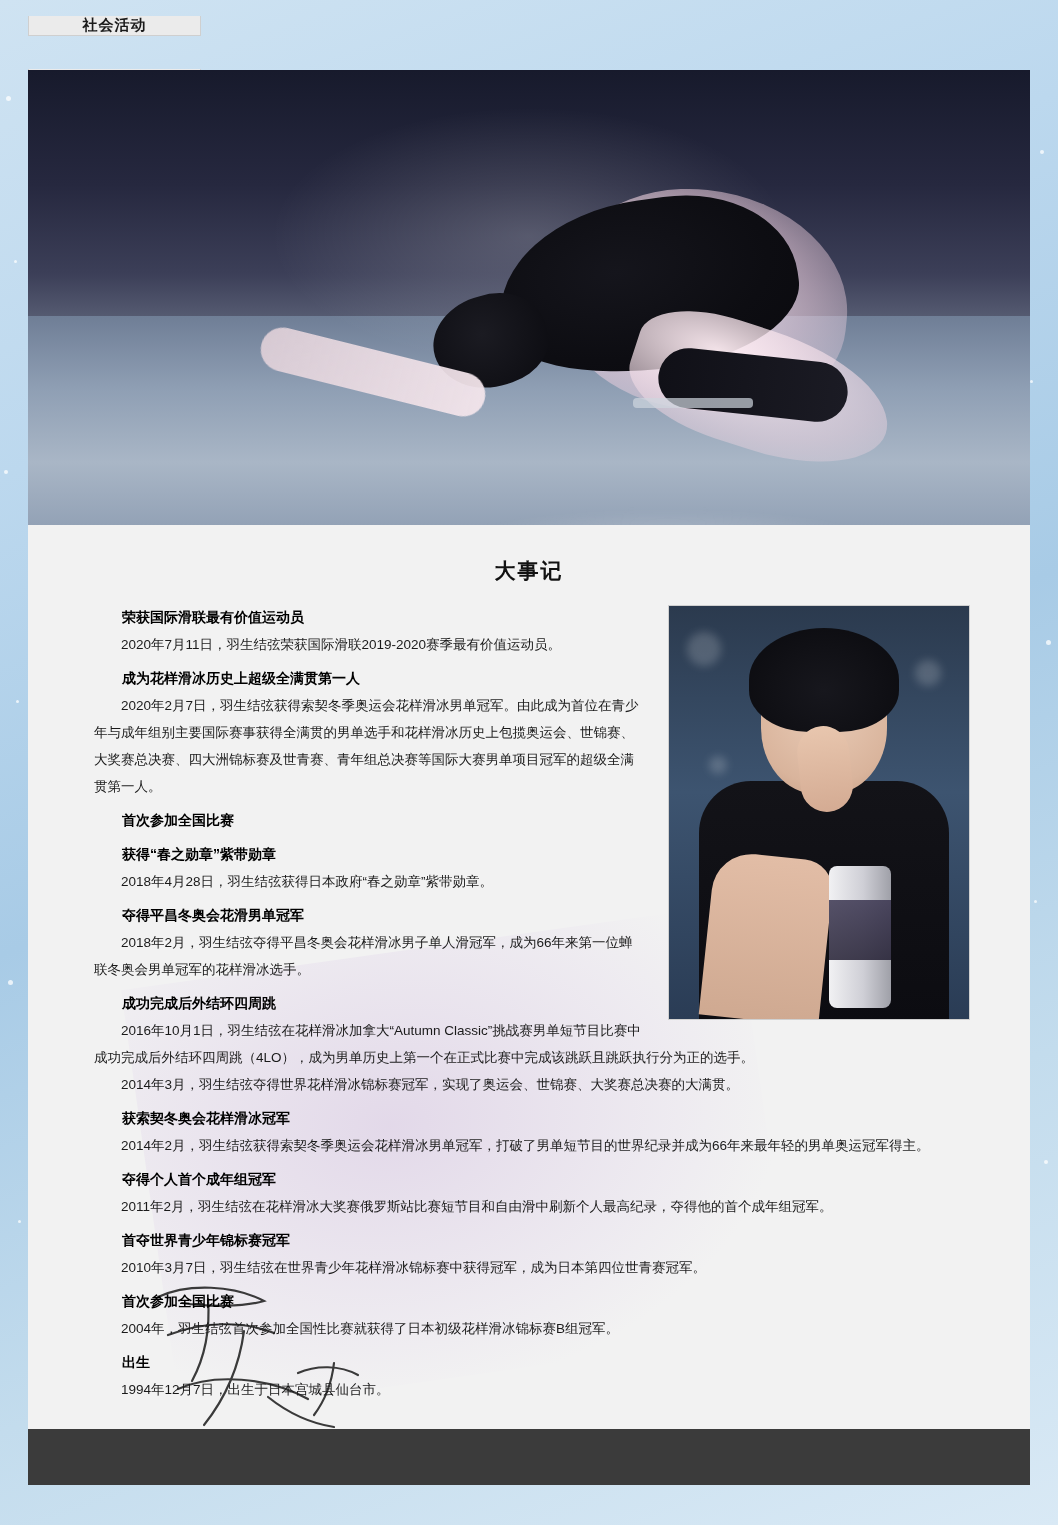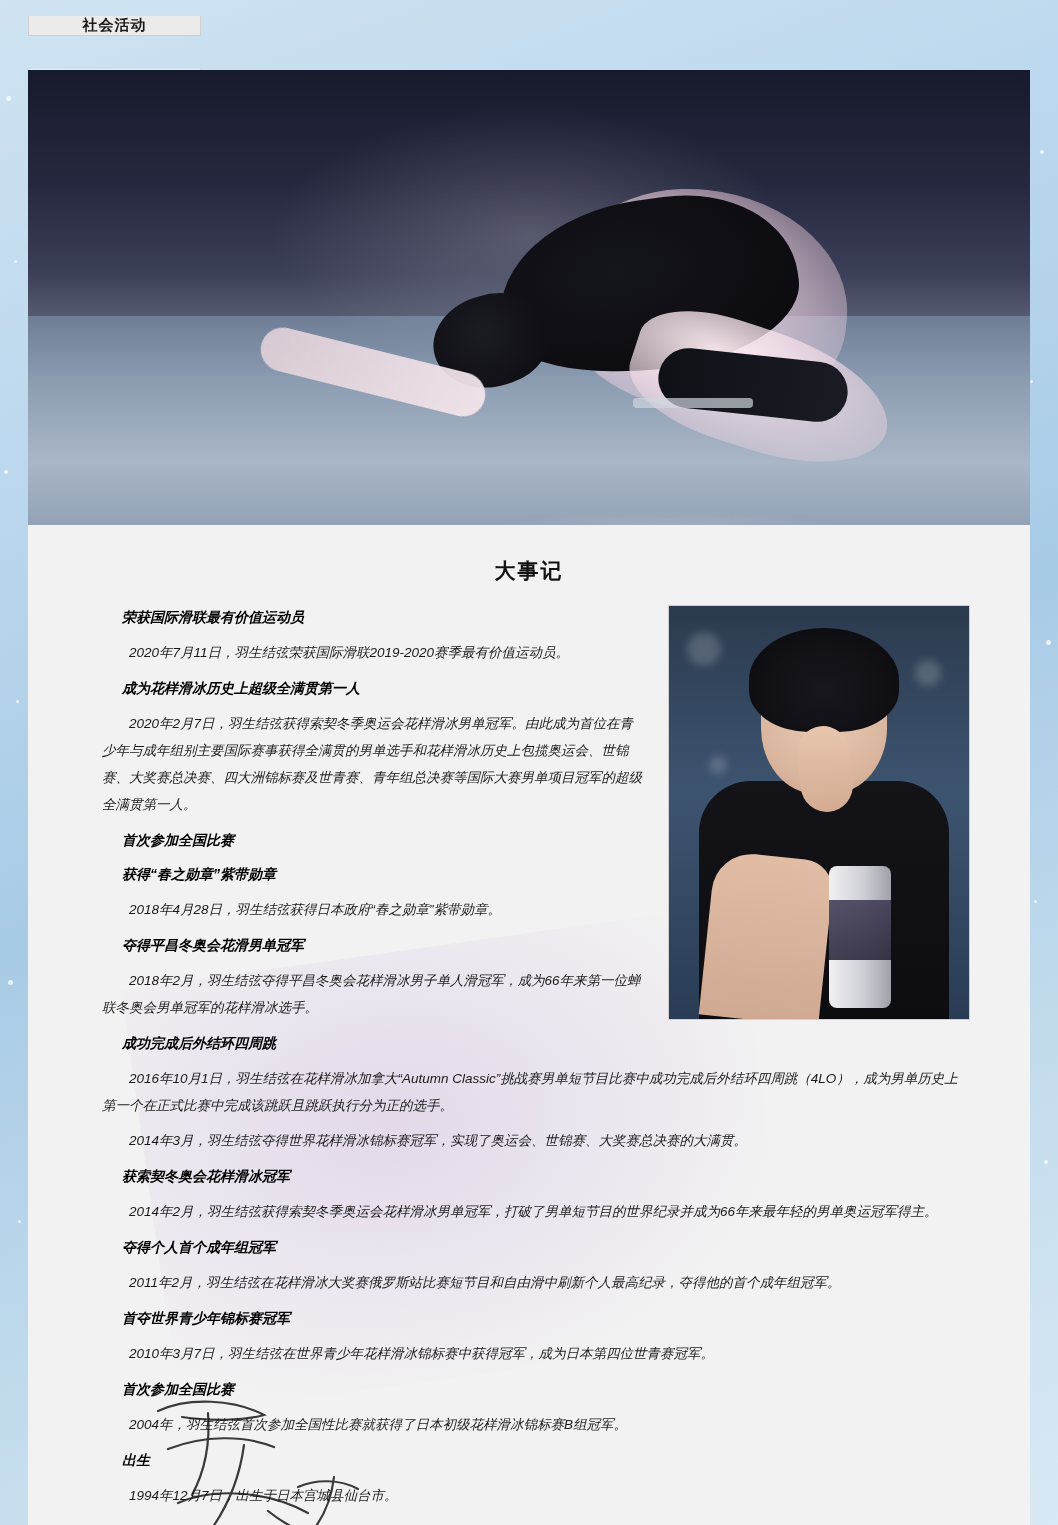--- a/index.html
+++ b/index.html
@@ -160,21 +160,20 @@
     color: #111;
     margin: 10px 0 18px 0;
     letter-spacing: 2px;
   }
   .article {
     position: relative; z-index: 2;
     padding: 0 60px 0 66px;
     font-size: 13.5px;
     line-height: 2.0;
     color: #1a1a1a;
-    font-style: italic;
   }
   .portrait {
     float: right;
     width: 302px;
     height: 415px;
     margin: 2px 0 14px 22px;
     border: 1px solid #d0d0d0;
     overflow: hidden;
     position: relative;
     background: #1a2330;
@@ -226,21 +225,21 @@
   }
 
   .ev-head {
     font-weight: bold;
     font-size: 14px;
     margin: 6px 0 0 0;
     color: #000;
     text-indent: 2em;
   }
   .ev-body {
-    margin: 8px;
+    margin: 0;
     text-indent: 2em;
     color: #1a1a1a;
   }
 
   
   .footer {
     width: 1002px;
     height: 56px;
     background: #3b3b3b;
     color: #fff;

